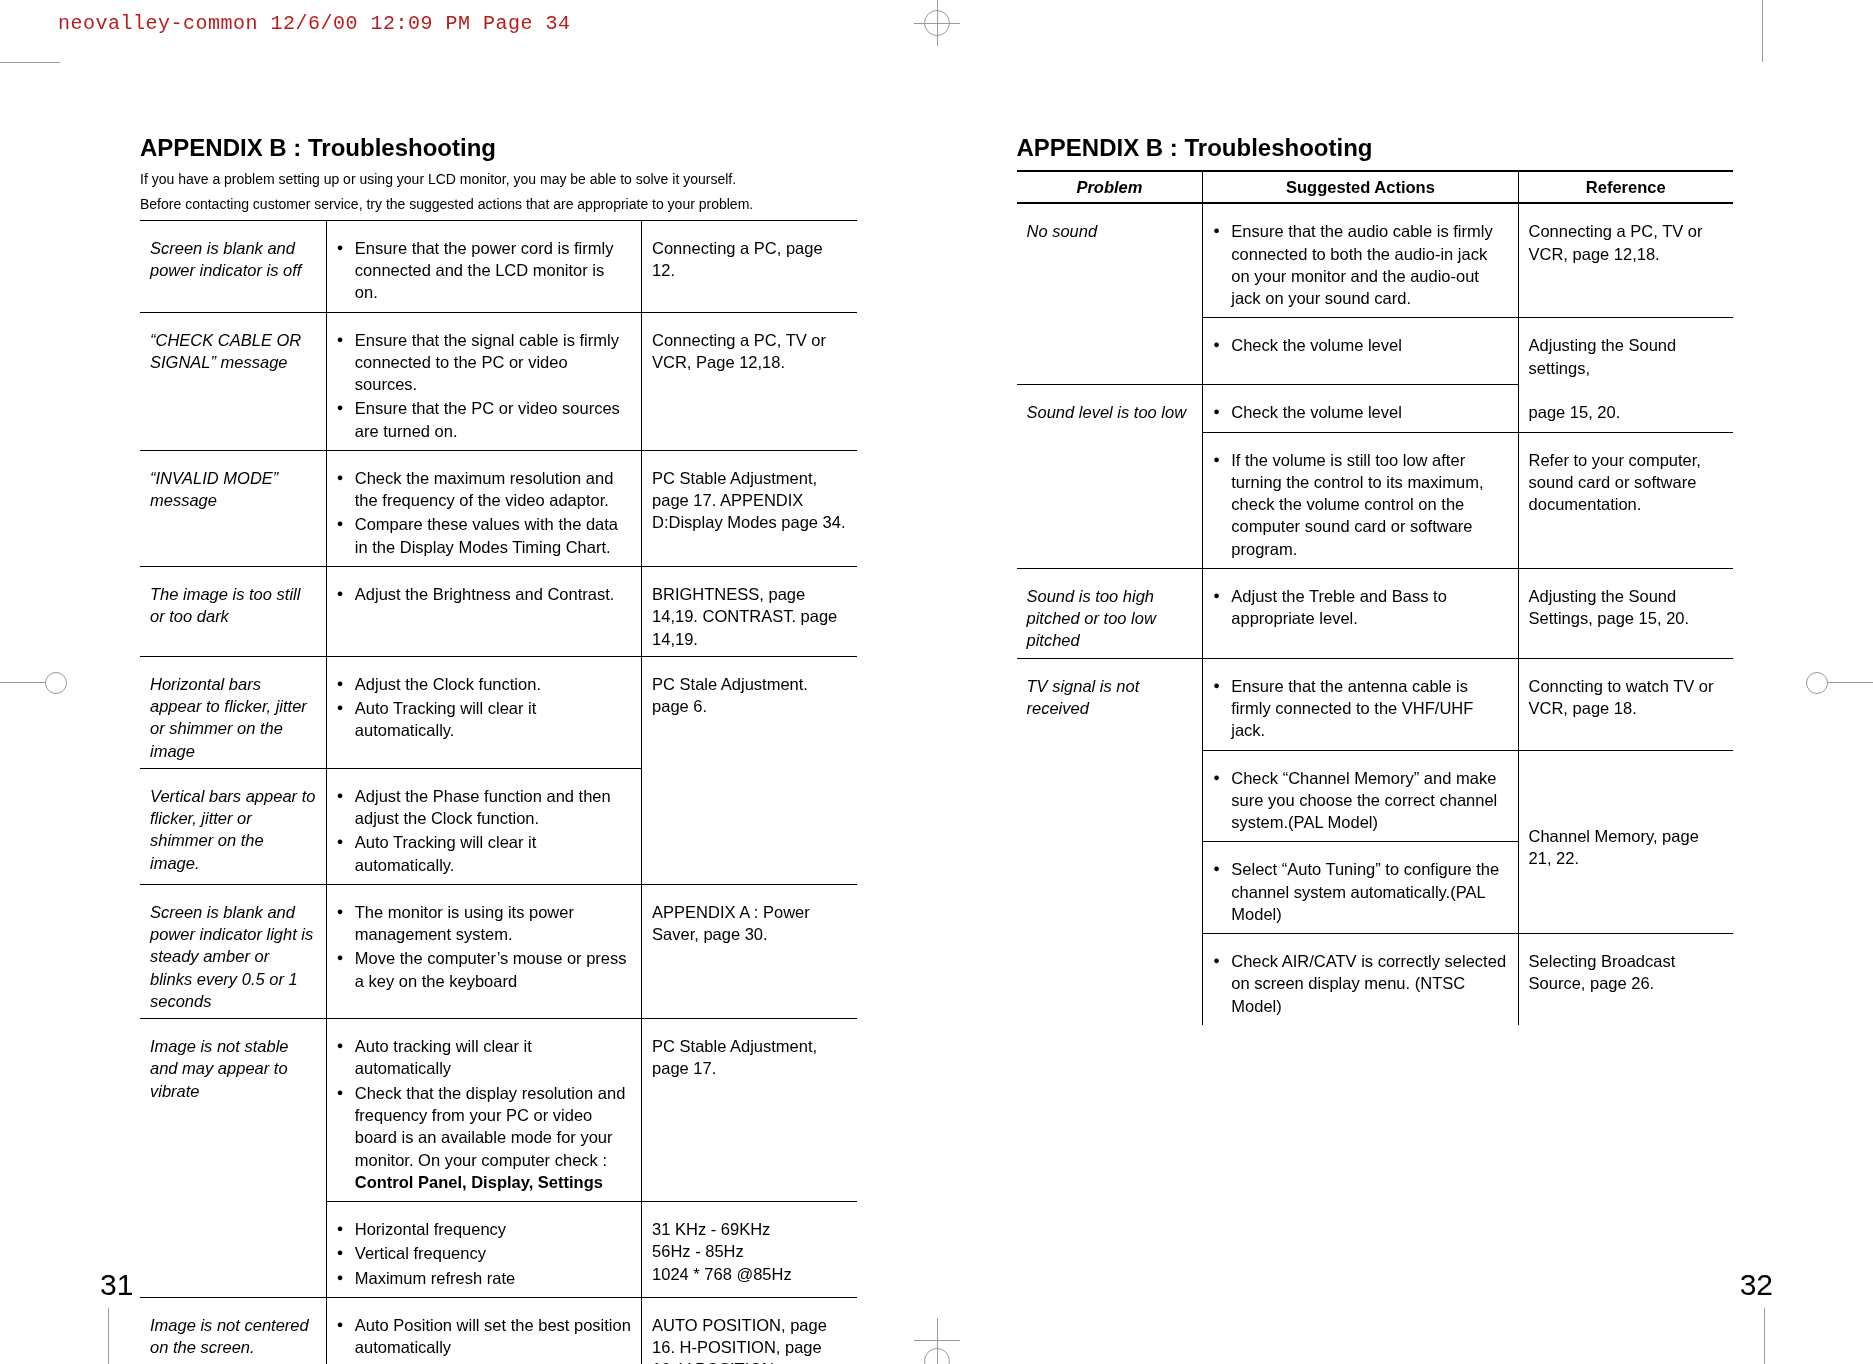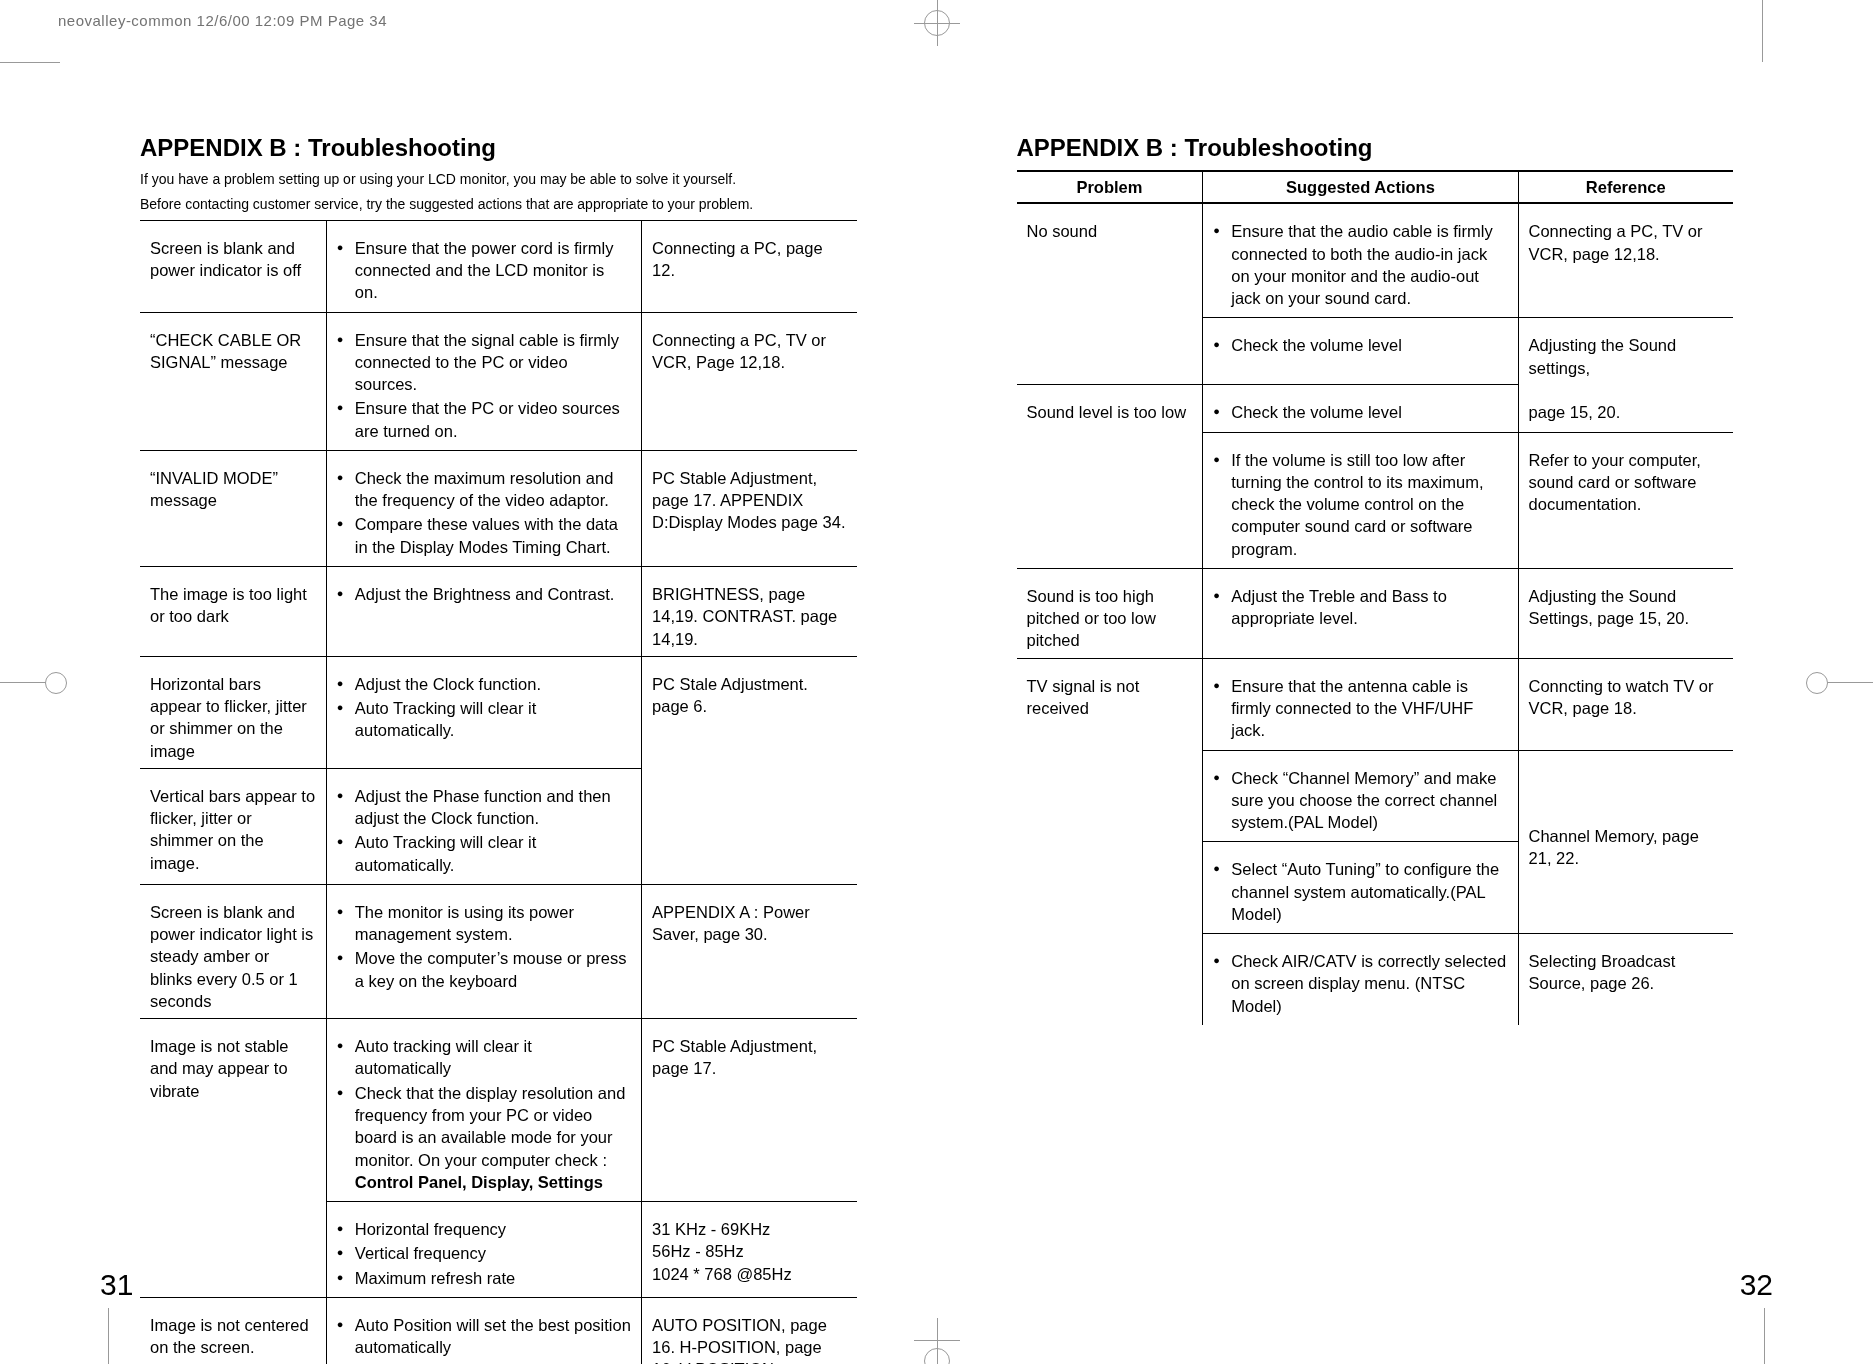--- a/index.html
+++ b/index.html
@@ -10,23 +10,23 @@
     height: 1364px;
     font-family: Arial, Helvetica, sans-serif;
     background: #fff;
     color: #000;
     position: relative;
   }
   .slug {
     position: absolute;
     top: 12px;
     left: 58px;
-    font-family: Liberation Sans, sans-serif;
-    font-size: 15px;
-    color: #737373;
+    font-family: Liberation Mono, monospace;
+    font-size: 20px;
+    color: #b91c1c;
     letter-spacing: 0.5px;
   }
   .crop-tl-h { position:absolute; top:62px; left:0; width:60px; height:1px; background:#999; }
   .crop-tr { position:absolute; top:0; right:110px; width:1px; height:62px; background:#999; }
   .crop-ml { position:absolute; top:682px; left:0; width:50px; height:1px; background:#999; }
   .crop-ml::after { content:""; position:absolute; left:45px; top:-10px; width:20px; height:20px; border:1px solid #999; border-radius:50%; background:#fff; }
   .crop-ml::before { content:""; position:absolute; left:45px; top:-0px; width:20px; height:1px; background:#999; }
   .crop-mr { position:absolute; top:682px; right:0; width:50px; height:1px; background:#999; }
   .crop-mr::after { content:""; position:absolute; right:45px; top:-10px; width:20px; height:20px; border:1px solid #999; border-radius:50%; background:#fff; }
   .crop-top-center { position:absolute; top:0; left:50%; transform:translateX(-50%); }
@@ -74,21 +74,21 @@
     font-weight: bold;
     border-top: 2px solid #000;
     border-bottom: 2px solid #000;
     padding: 4px 8px;
     vertical-align: middle;
   }
   td {
     padding: 16px 10px 6px 10px;
     vertical-align: top;
   }
-  .col-problem { width: 26%; border-right: 1px solid #000; }
+  .col-problem { width: 26%; border-right: 1px solid #000; font-style: italic; }
   .col-actions  { width: 44%; border-right: 1px solid #000; }
   .col-ref      { width: 30%; }
 
   th.col-problem, th.col-actions { border-right: 1px solid #000; }
   .bul {
     position: relative;
     padding-left: 18px;
     margin: 0 0 2px 0;
   }
   .bul::before {
@@ -155,21 +155,21 @@
           </tr>
           <tr>
             <td class="col-problem" style="border-top: 1px solid rgb(0, 0, 0);">“INVALID MODE” message</td>
             <td class="col-actions" style="border-top: 1px solid rgb(0, 0, 0);">
               <div class="bul">Check the maximum resolution and the frequency of the video adaptor.</div>
               <div class="bul">Compare these values with the data in the Display Modes Timing Chart.</div>
             </td>
             <td class="col-ref" style="border-top: 1px solid rgb(0, 0, 0); white-space: pre-line;">PC Stable Adjustment, page 17. APPENDIX D:Display Modes page 34.</td>
           </tr>
           <tr>
-            <td class="col-problem" style="border-top: 1px solid rgb(0, 0, 0);">The image is too light or too dark</td>
+            <td class="col-problem" style="border-top: 1px solid rgb(0, 0, 0);">The image is too still or too dark</td>
             <td class="col-actions" style="border-top: 1px solid rgb(0, 0, 0);">
               <div class="bul">Adjust the Brightness and Contrast.</div>
             </td>
             <td class="col-ref" style="border-top: 1px solid rgb(0, 0, 0); white-space: pre-line;">BRIGHTNESS, page 14,19. CONTRAST. page 14,19.</td>
           </tr>
           <tr>
             <td class="col-problem" style="border-top: 1px solid rgb(0, 0, 0);">Horizontal bars appear to flicker, jitter or shimmer on the image</td>
             <td class="col-actions" style="border-top: 1px solid rgb(0, 0, 0);">
               <div class="bul">Adjust the Clock function.</div>
               <div class="bul">Auto Tracking will clear it automatically.</div>

